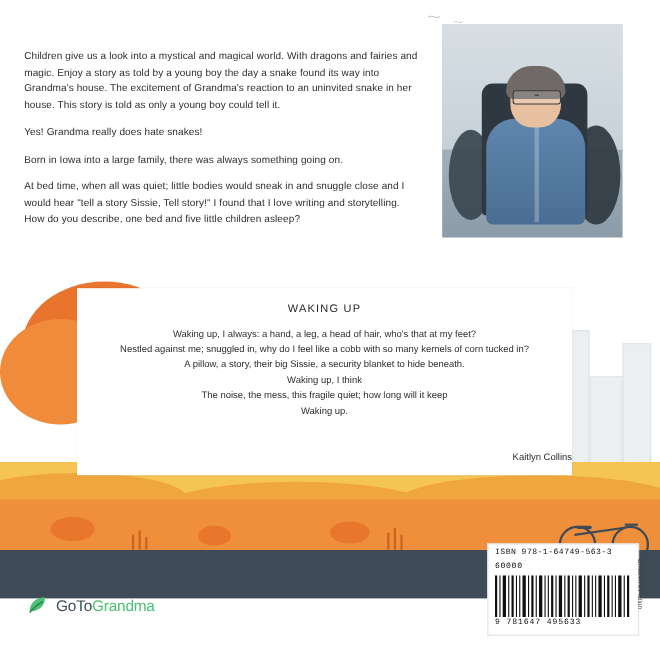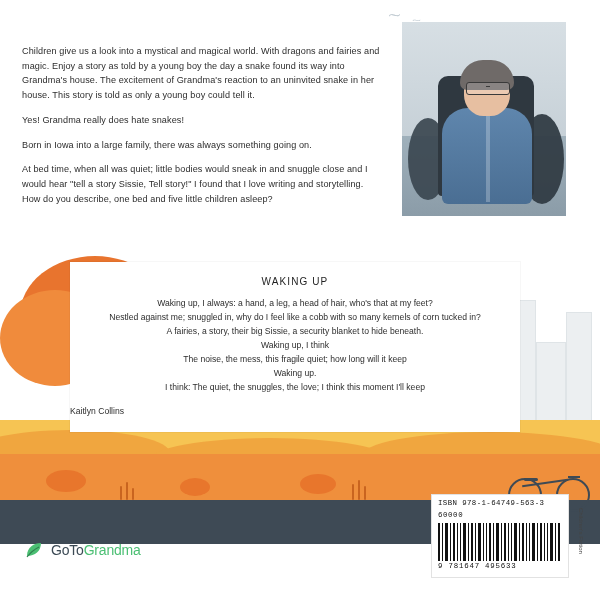--- a/index.html
+++ b/index.html
@@ -297,30 +297,30 @@
   }
   .poem-body {
     text-align: center;
     font-size: 8.6px;
     line-height: 1.62;
     color: #2d2d2d;
     padding: 0 18px;
   }
   .poem-body div { white-space: nowrap; }
   .poem-author {
-    margin-top: 12px;
-    text-align: left;
+    margin-top: 29px;
+    text-align: right;
     font-size: 8.6px;
     color: #2d2d2d;
   }
 
   
   .isbn-box {
     position: absolute;
-    left: 431px;
+    left: 443px;
     top: 494px;
     width: 136px;
     height: 82px;
     background: #ffffff;
     border: 1px solid #e2e2e2;
   }
   .isbn-line {
     position: absolute;
     left: 6px; top: 4px;
     font-size: 7.4px;
@@ -460,25 +460,24 @@
     <div class="bframe"></div>
     <div class="bseat"></div>
     <div class="bhandle"></div>
   </div>
 
   <div class="poem-panel">
     <div class="poem-title">WAKING UP</div>
     <div class="poem-body">
       <div>Waking up, I always: a hand, a leg, a head of hair, who's that at my feet?</div>
       <div>Nestled against me; snuggled in, why do I feel like a cobb with so many kernels of corn tucked in?</div>
-      <div>A fairies, a story, their big Sissie, a security blanket to hide beneath.</div>
+      <div>A pillow, a story, their big Sissie, a security blanket to hide beneath.</div>
       <div>Waking up, I think</div>
       <div>The noise, the mess, this fragile quiet; how long will it keep</div>
       <div>Waking up.</div>
-      <div>I think: The quiet, the snuggles, the love; I think this moment I'll keep</div>
     </div>
     <div class="poem-author">Kaitlyn Collins</div>
   </div>
 
   <div class="isbn-box">
     <div class="isbn-line">ISBN 978-1-64749-563-3</div>
     <div class="isbn-num">60000</div>
     <div class="barcode">
       <i style="left:0px;width:2px"></i>
         <i style="left:4px;width:1px"></i>

